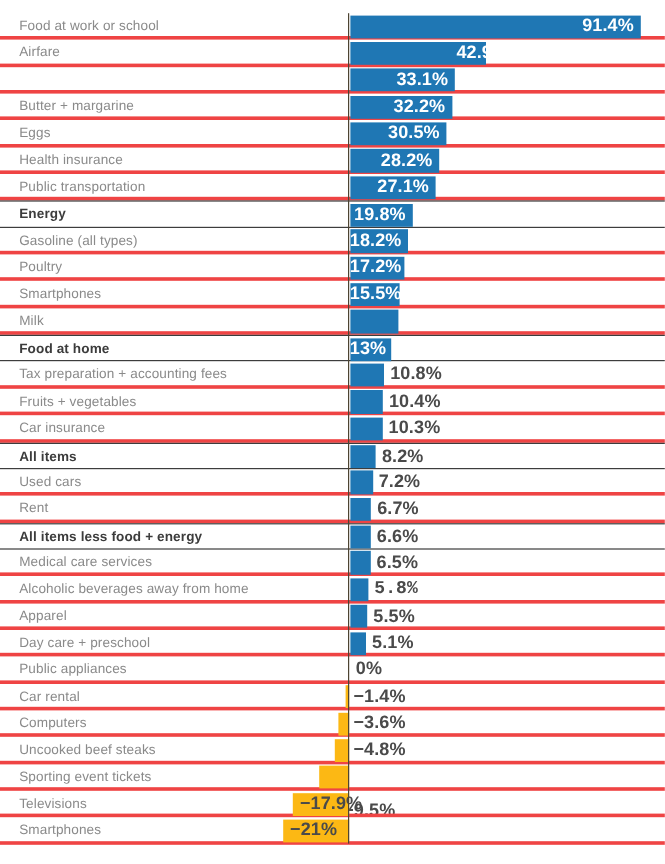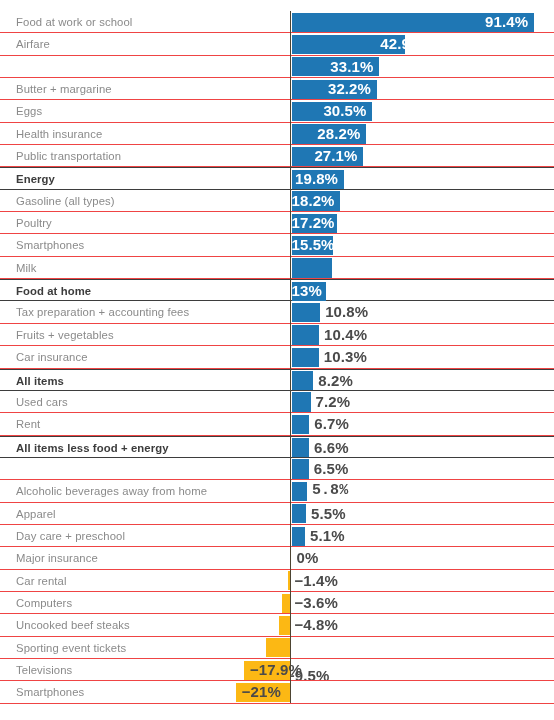--- a/index.html
+++ b/index.html
@@ -25,21 +25,21 @@
     position: absolute;
     top: 0;
     left: 0;
     width: 554px;
   }
 
   .row {
     position: relative;
     height: 22.35px;
     box-sizing: border-box;
-    border-bottom: 1px solid #ef4444;
+    border-bottom: 3px solid #ef4444;
   }
   .row.first {
     border-top: 0;
   }
   .row.bold-row {
     border-top: 1.6px solid #3d3d3d;
     border-bottom: 1.6px solid #3d3d3d;
   }
   .row.after-bold {
     border-top: 0;
@@ -245,20 +245,21 @@
         </div>
       </div>
       <div class="row bold-row">
         <div class="row-label">All items less food + energy</div>
         <div class="plot">
           <div class="bar" style="left: 291.5px; width: 17.523px;"></div>
           <div class="val outside" style="left: 314.023px;">6.6%</div>
         </div>
       </div>
       <div class="row after-bold">
+        <div class="row-label">Medical care services</div>
         <div class="plot">
           <div class="bar" style="left: 291.5px; width: 17.2575px;"></div>
           <div class="val outside" style="left: 313.757px;">6.5%</div>
         </div>
       </div>
       <div class="row">
         <div class="row-label">Alcoholic beverages away from home</div>
         <div class="plot">
           <div class="bar" style="left: 291.5px; width: 15.399px;"></div>
           <div class="val outside" style="left: 311.899px; font-family: Liberation Mono, monospace;">5.8%</div>
@@ -272,21 +273,21 @@
         </div>
       </div>
       <div class="row">
         <div class="row-label">Day care + preschool</div>
         <div class="plot">
           <div class="bar" style="left: 291.5px; width: 13.5405px;"></div>
           <div class="val outside" style="left: 310.041px;">5.1%</div>
         </div>
       </div>
       <div class="row">
-        <div class="row-label">Major insurance</div>
+        <div class="row-label">Public appliances</div>
         <div class="plot">
           <div class="val outside" style="left: 296.5px;">0%</div>
         </div>
       </div>
       <div class="row">
         <div class="row-label">Car rental</div>
         <div class="plot">
           <div class="bar neg" style="left: 287.783px; width: 3.717px;"></div>
           <div class="val outside" style="left: 294.5px;">−1.4%</div>
         </div>

